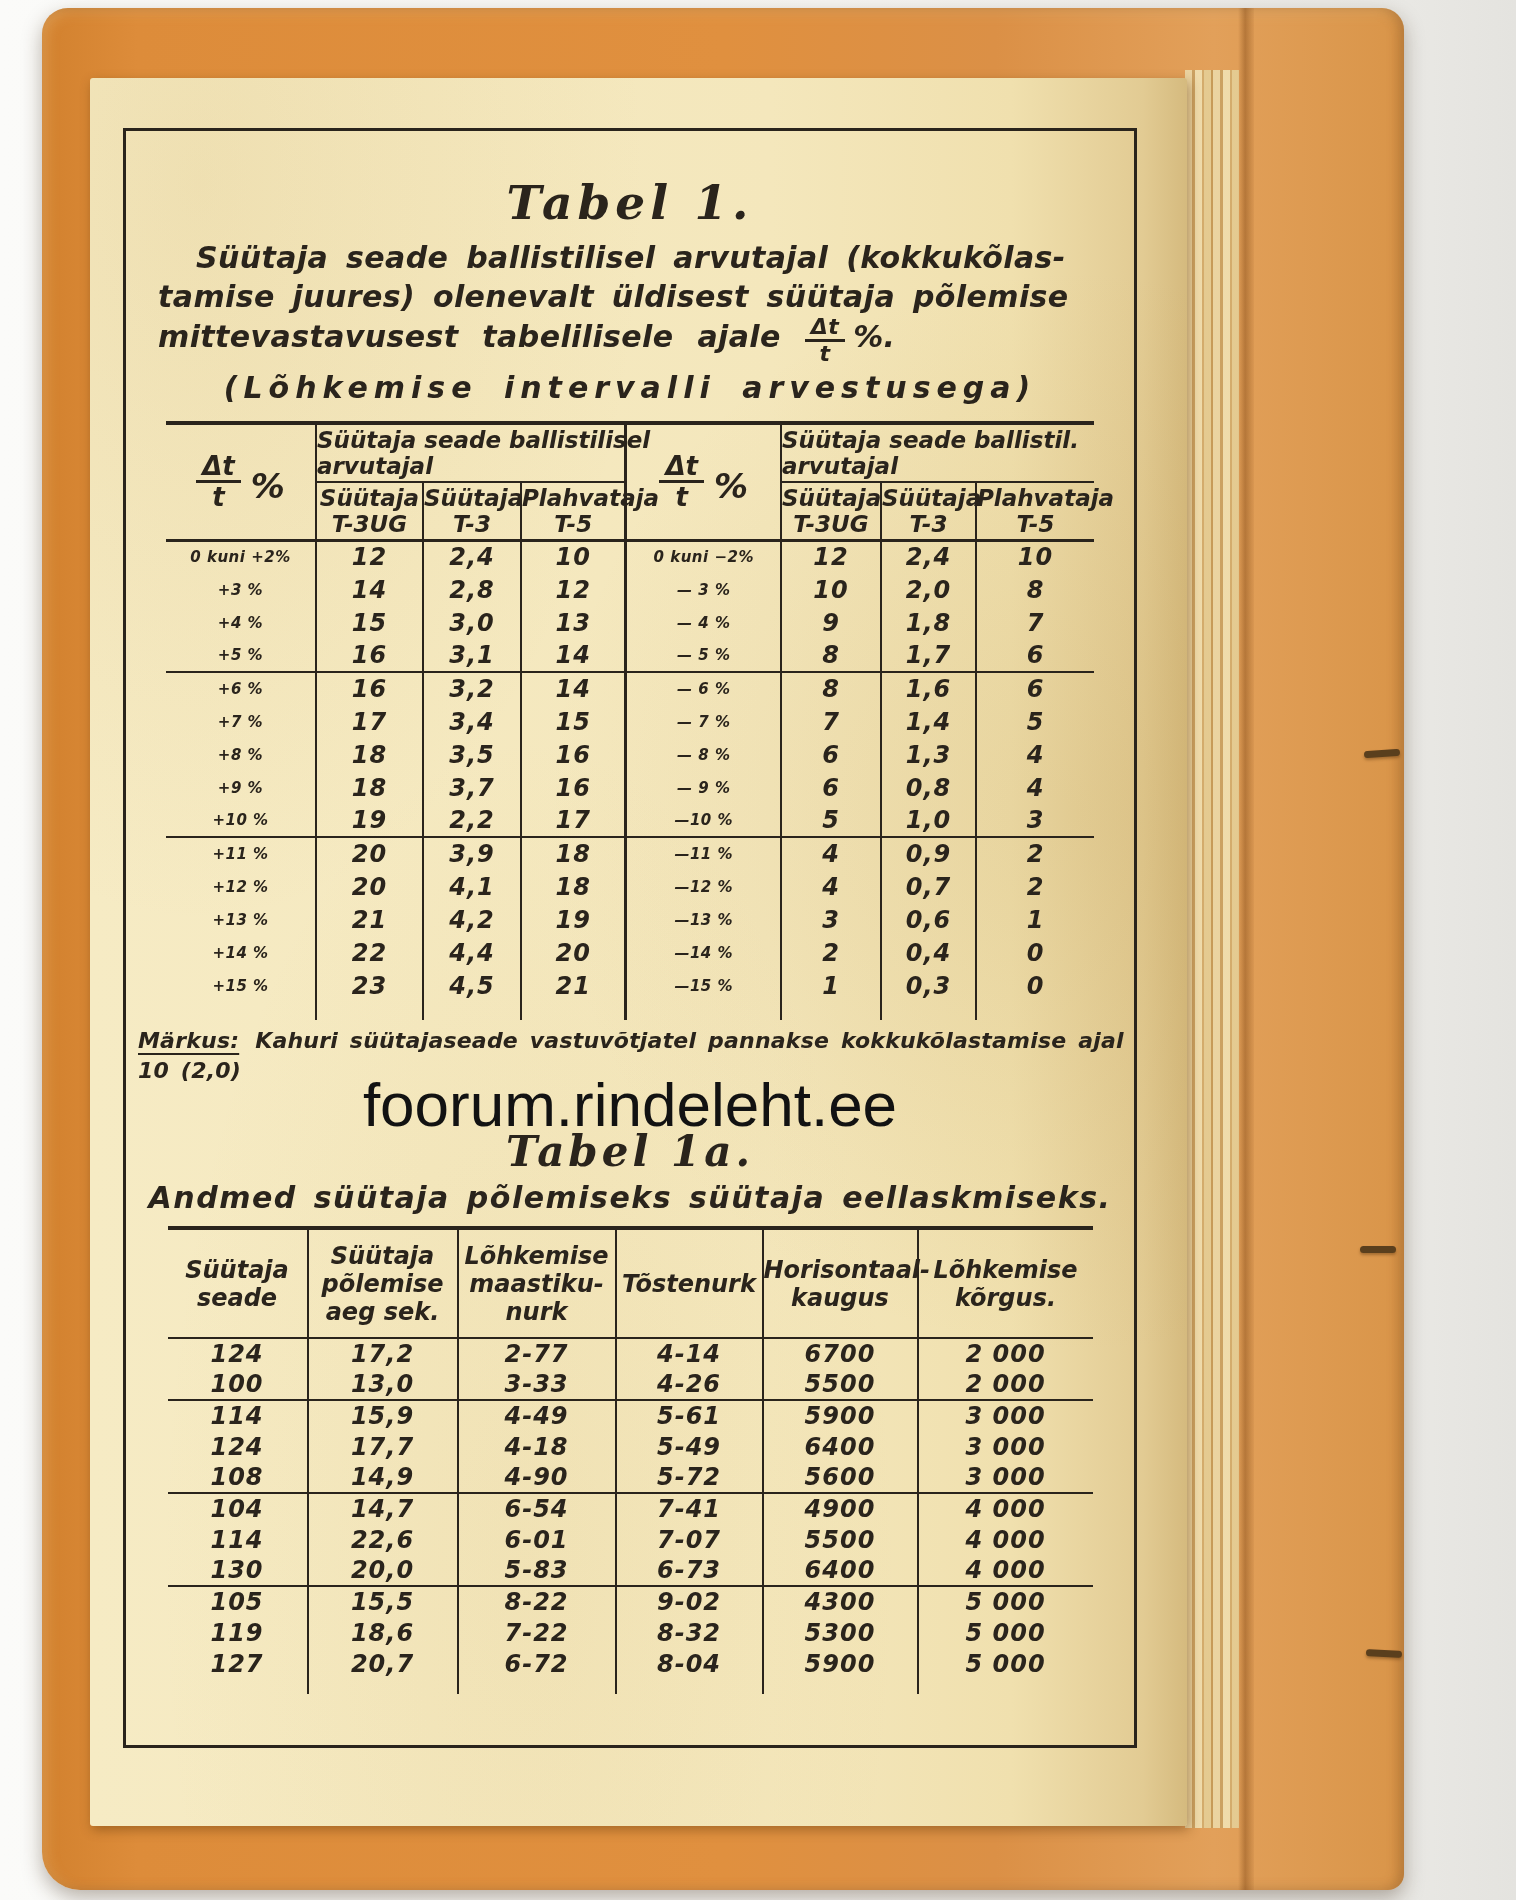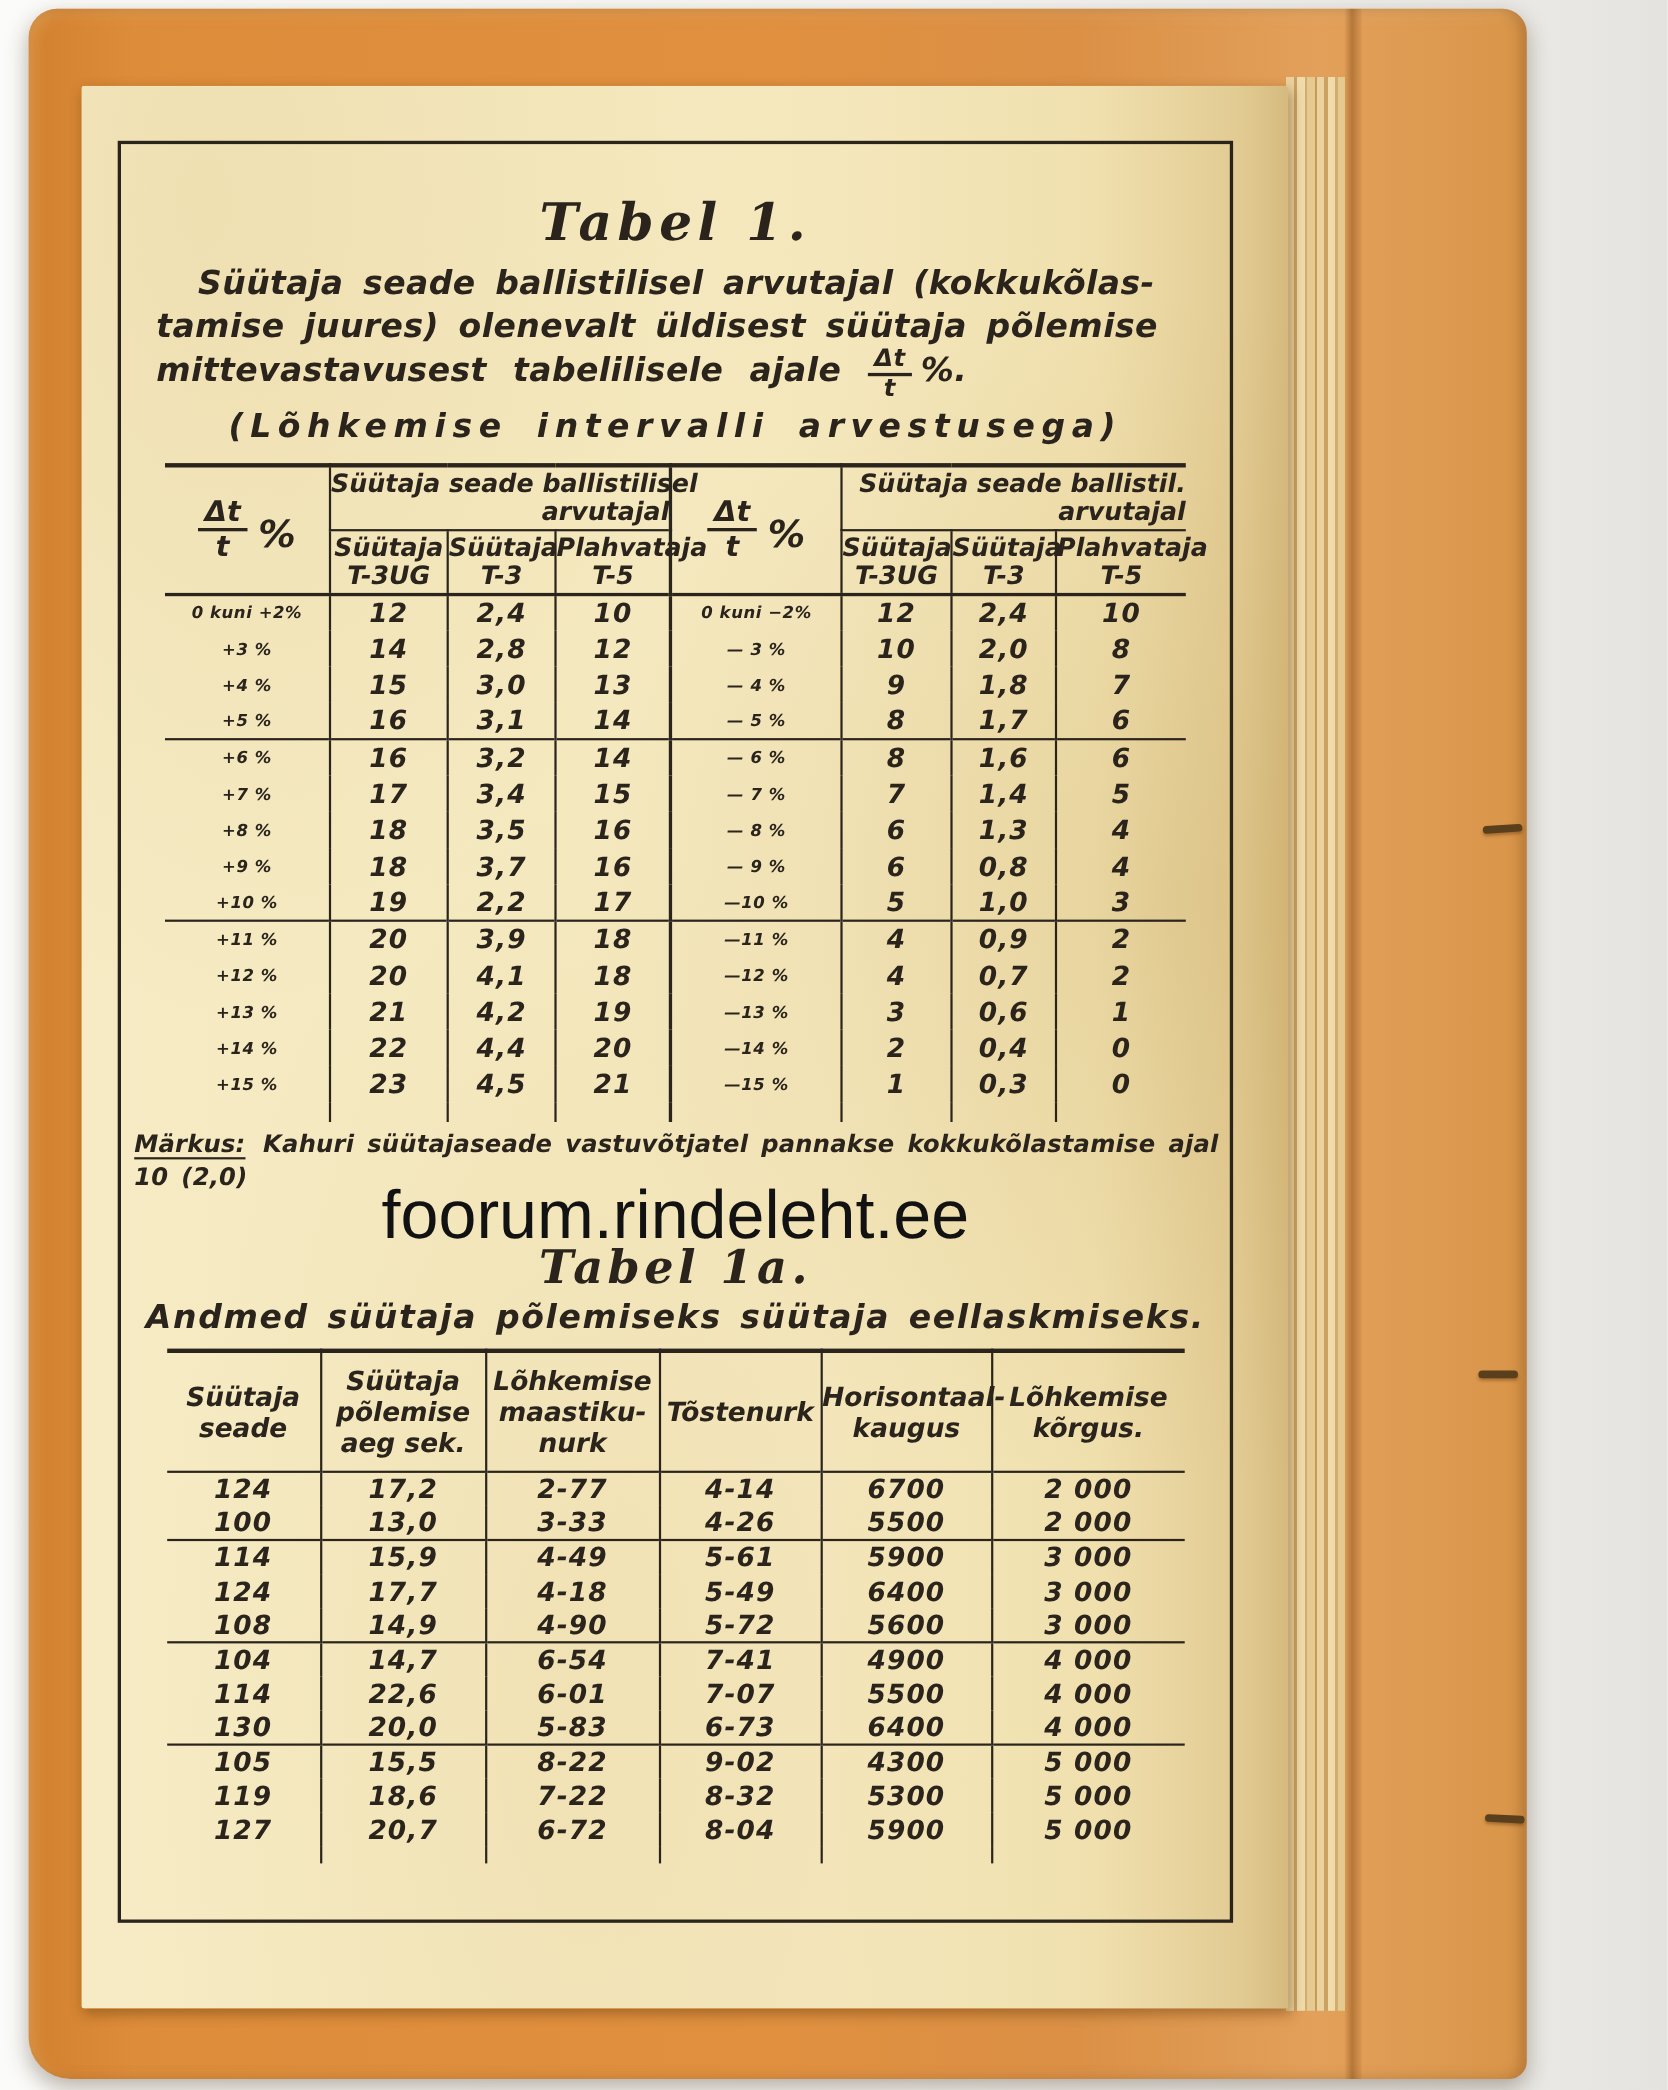--- a/index.html
+++ b/index.html
@@ -6,21 +6,21 @@
   html, body { margin: 0; padding: 0; }
   body {
     width: 1516px; height: 1900px; position: relative; overflow: hidden;
     background: #f4f3f0; color: #2a241c;
     font-family: "DejaVu Sans", sans-serif;
   }
   .stage { position: absolute; inset: 0;
     background: linear-gradient(90deg, #fbfbf9 0%, #f6f5f2 55%, #e9e8e4 93%, #e4e3df 100%); }
 
   
-  .cover { position: absolute; left: 26px; top: 8px; width: 1362px; height: 1882px;
+  .cover { position: absolute; left: 42px; top: 8px; width: 1362px; height: 1882px;
     border-radius: 26px 22px 16px 38px;
     background: linear-gradient(90deg, #d2812e 0%, #dd8c3a 7%, #e0903f 50%, #db9046 70%, #e2a05a 86%, #d99549 100%);
     box-shadow: 0 8px 20px rgba(60,40,20,.35), inset -5px 0 12px rgba(100,50,5,.35), inset 3px 3px 14px rgba(255,220,160,.35); }
   .crease { position: absolute; left: 1196px; top: 0; width: 16px; height: 100%;
     background: linear-gradient(90deg, rgba(110,55,8,0) 0%, rgba(110,55,8,.38) 45%, rgba(110,55,8,.06) 100%); }
   .page-edges { position: absolute; left: 1143px; top: 62px; width: 54px; height: 1758px; opacity: .9;
     background: repeating-linear-gradient(90deg, #ecd9a8 0 7px, #c9a263 7px 10px, #f1e2b4 10px 17px, #d2ad6e 17px 19px, #e5cf97 19px 26px, #c49a58 26px 28px); }
   .stitch { position: absolute; width: 36px; height: 7px; background: #5a3f1d; border-radius: 4px;
     box-shadow: 0 2px 3px rgba(80,45,10,.4); }
   .stitch.s1 { left: 1322px; top: 742px; transform: rotate(-4deg); }
@@ -63,21 +63,21 @@
   .t1 col.c4 { width: 105px; } .t1 col.c5 { width: 155px; } .t1 col.c6 { width: 100px; }
   .t1 col.c7 { width: 95px; }  .t1 col.c8 { width: 118px; }
   .t1a col.d1 { width: 140px; } .t1a col.d2 { width: 150px; } .t1a col.d3 { width: 158px; }
   .t1a col.d4 { width: 147px; } .t1a col.d5 { width: 155px; } .t1a col.d6 { width: 175px; }
 
   .t1 thead { border-bottom: 3px solid #2a241c; }
   .t1a thead { border-bottom: 2.5px solid #2a241c; }
   .t1 th, .t1 td { border-left: 2px solid #2a241c; }
   .t1 th.dt-left, .t1 td:first-child, .t1 tfoot td:first-child { border-left: none; }
   .t1 th.dt-right, .t1 td:nth-child(5) { border-left-width: 3px; }
-  .t1 .gspan { border-bottom: 2px solid #2a241c; text-align: right;
+  .t1 .gspan { border-bottom: 2px solid #2a241c; text-align: left;
     font-size: 23px; line-height: 26px; padding: 2px 0; }
   .t1 .sub { text-align: center; height: 58px; font-size: 23px; line-height: 26px; }
   .t1 .dt { text-align: center; vertical-align: middle; }
   .dt .frac { font-size: 26px; line-height: 26px; }
   .dt .pct { font-size: 34px; margin-left: 10px; vertical-align: 8px; }
   .hl { display: block; }
 
   .t1 tbody td, .t1a tbody td { height: 33px; font-size: 24px; text-align: center; letter-spacing: 1px; }
   .t1 tbody td:first-child, .t1 tbody td:nth-child(5) { font-size: 15px; letter-spacing: .5px; }
   tbody.grp { border-top: 2px solid #2a241c; }

